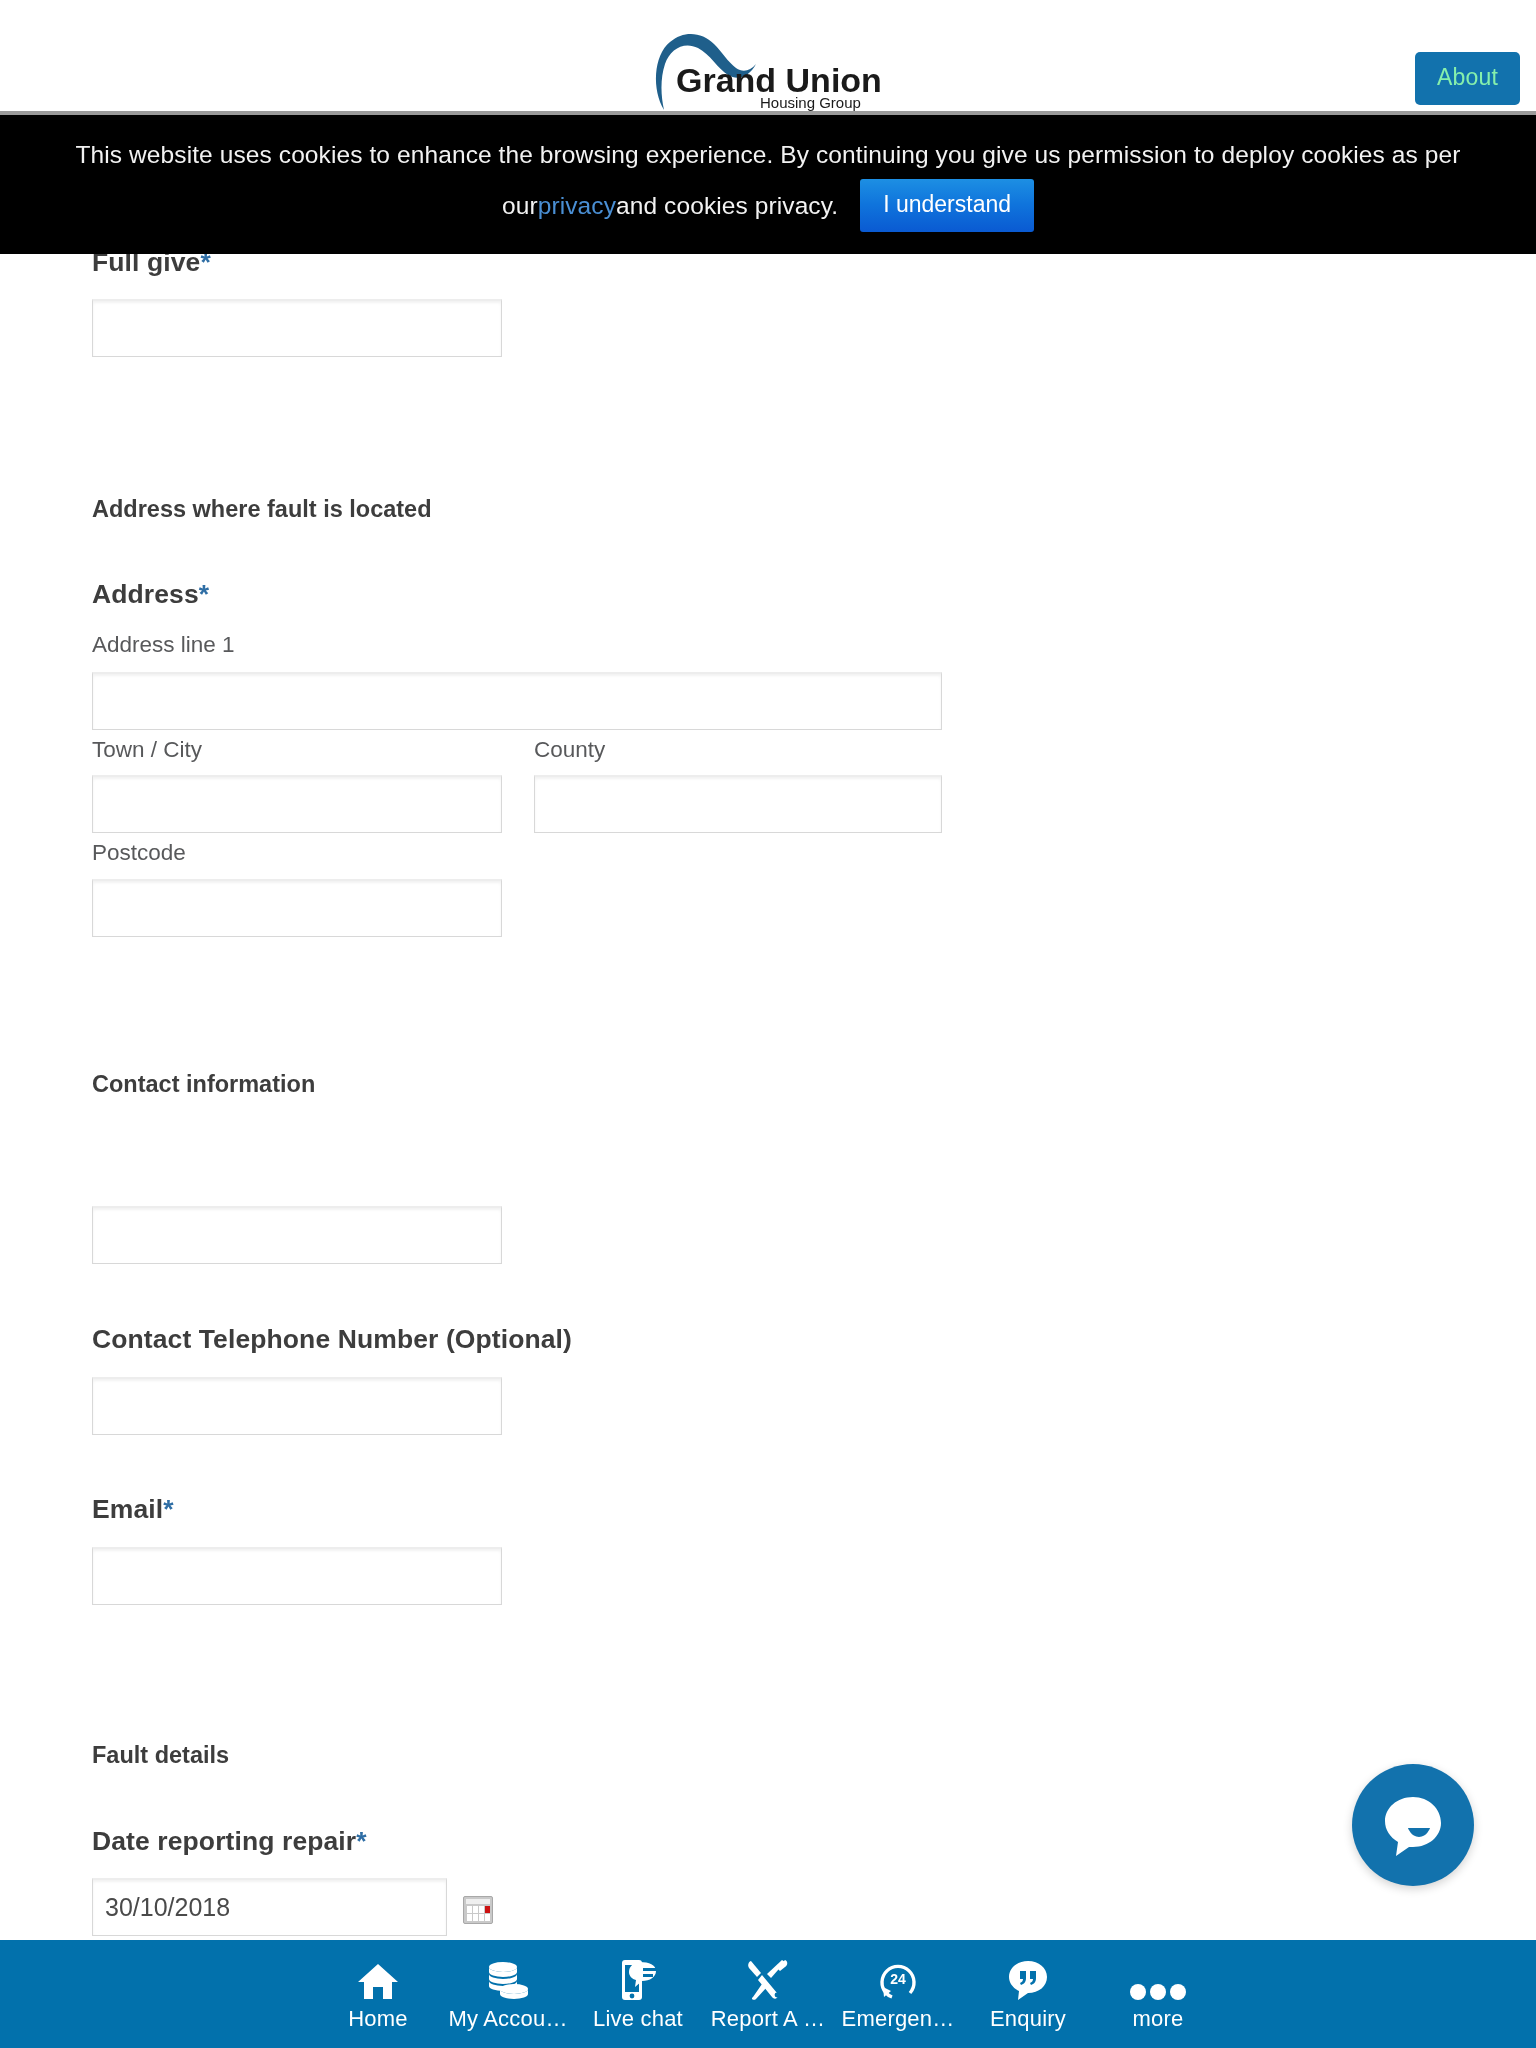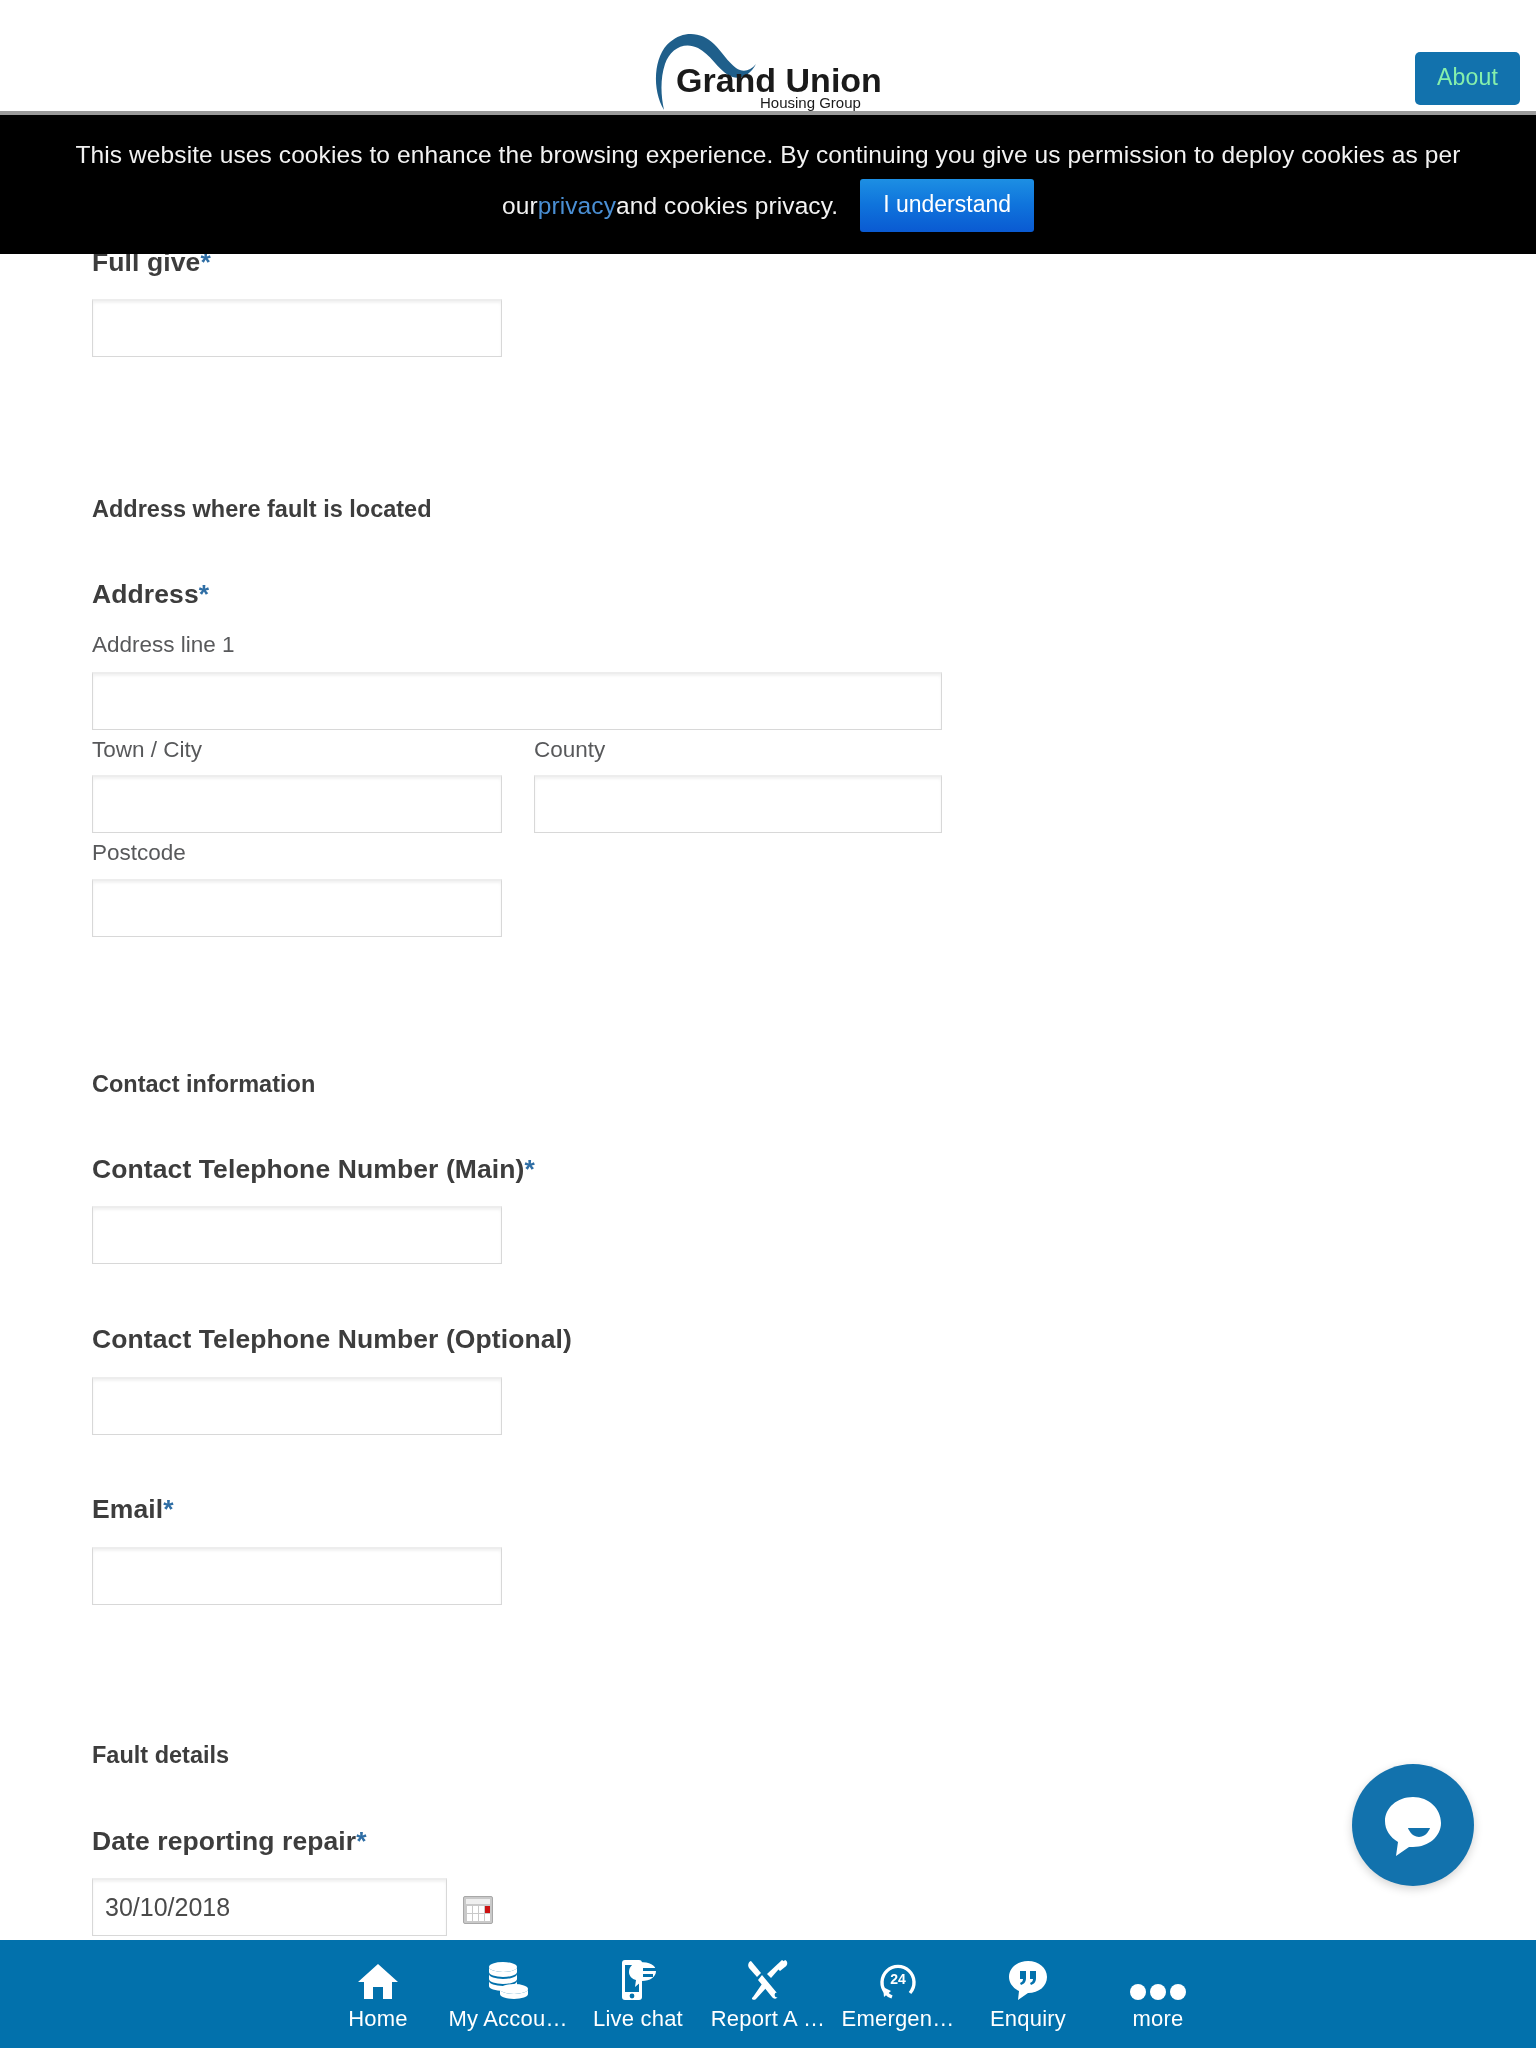--- a/index.html
+++ b/index.html
@@ -271,23 +271,20 @@
 
     <div class="abs sub-label" style="left:534px; top:737px;">County</div>
     <input class="txt-input abs" style="left: 534px; top: 775px; width: 408px;" value="">
 
     <div class="abs sub-label" style="left:92px; top:840px;">Postcode</div>
     <input class="txt-input abs" style="left: 92px; top: 879px; width: 410px;" value="">
 
     
     <div class="abs section-title" style="left:92px; top:1071px;">Contact information</div>
 
-    <div class="abs label-strong" style="left:92px; top:1154px;">
-      <span>Contact Telephone Number (Main)</span><span class="req-star">*</span>
-    </div>
     <input class="txt-input abs" style="left: 92px; top: 1206px; width: 410px;" value="">
 
     <div class="abs label-strong" style="left:92px; top:1324px;">Contact Telephone Number (Optional)</div>
     <input class="txt-input abs" style="left: 92px; top: 1377px; width: 410px;" value="">
 
     <div class="abs label-strong" style="left:92px; top:1494px;">
       <span>Email</span><span class="req-star">*</span>
     </div>
     <input class="txt-input abs" style="left: 92px; top: 1547px; width: 410px;" value="">
 

